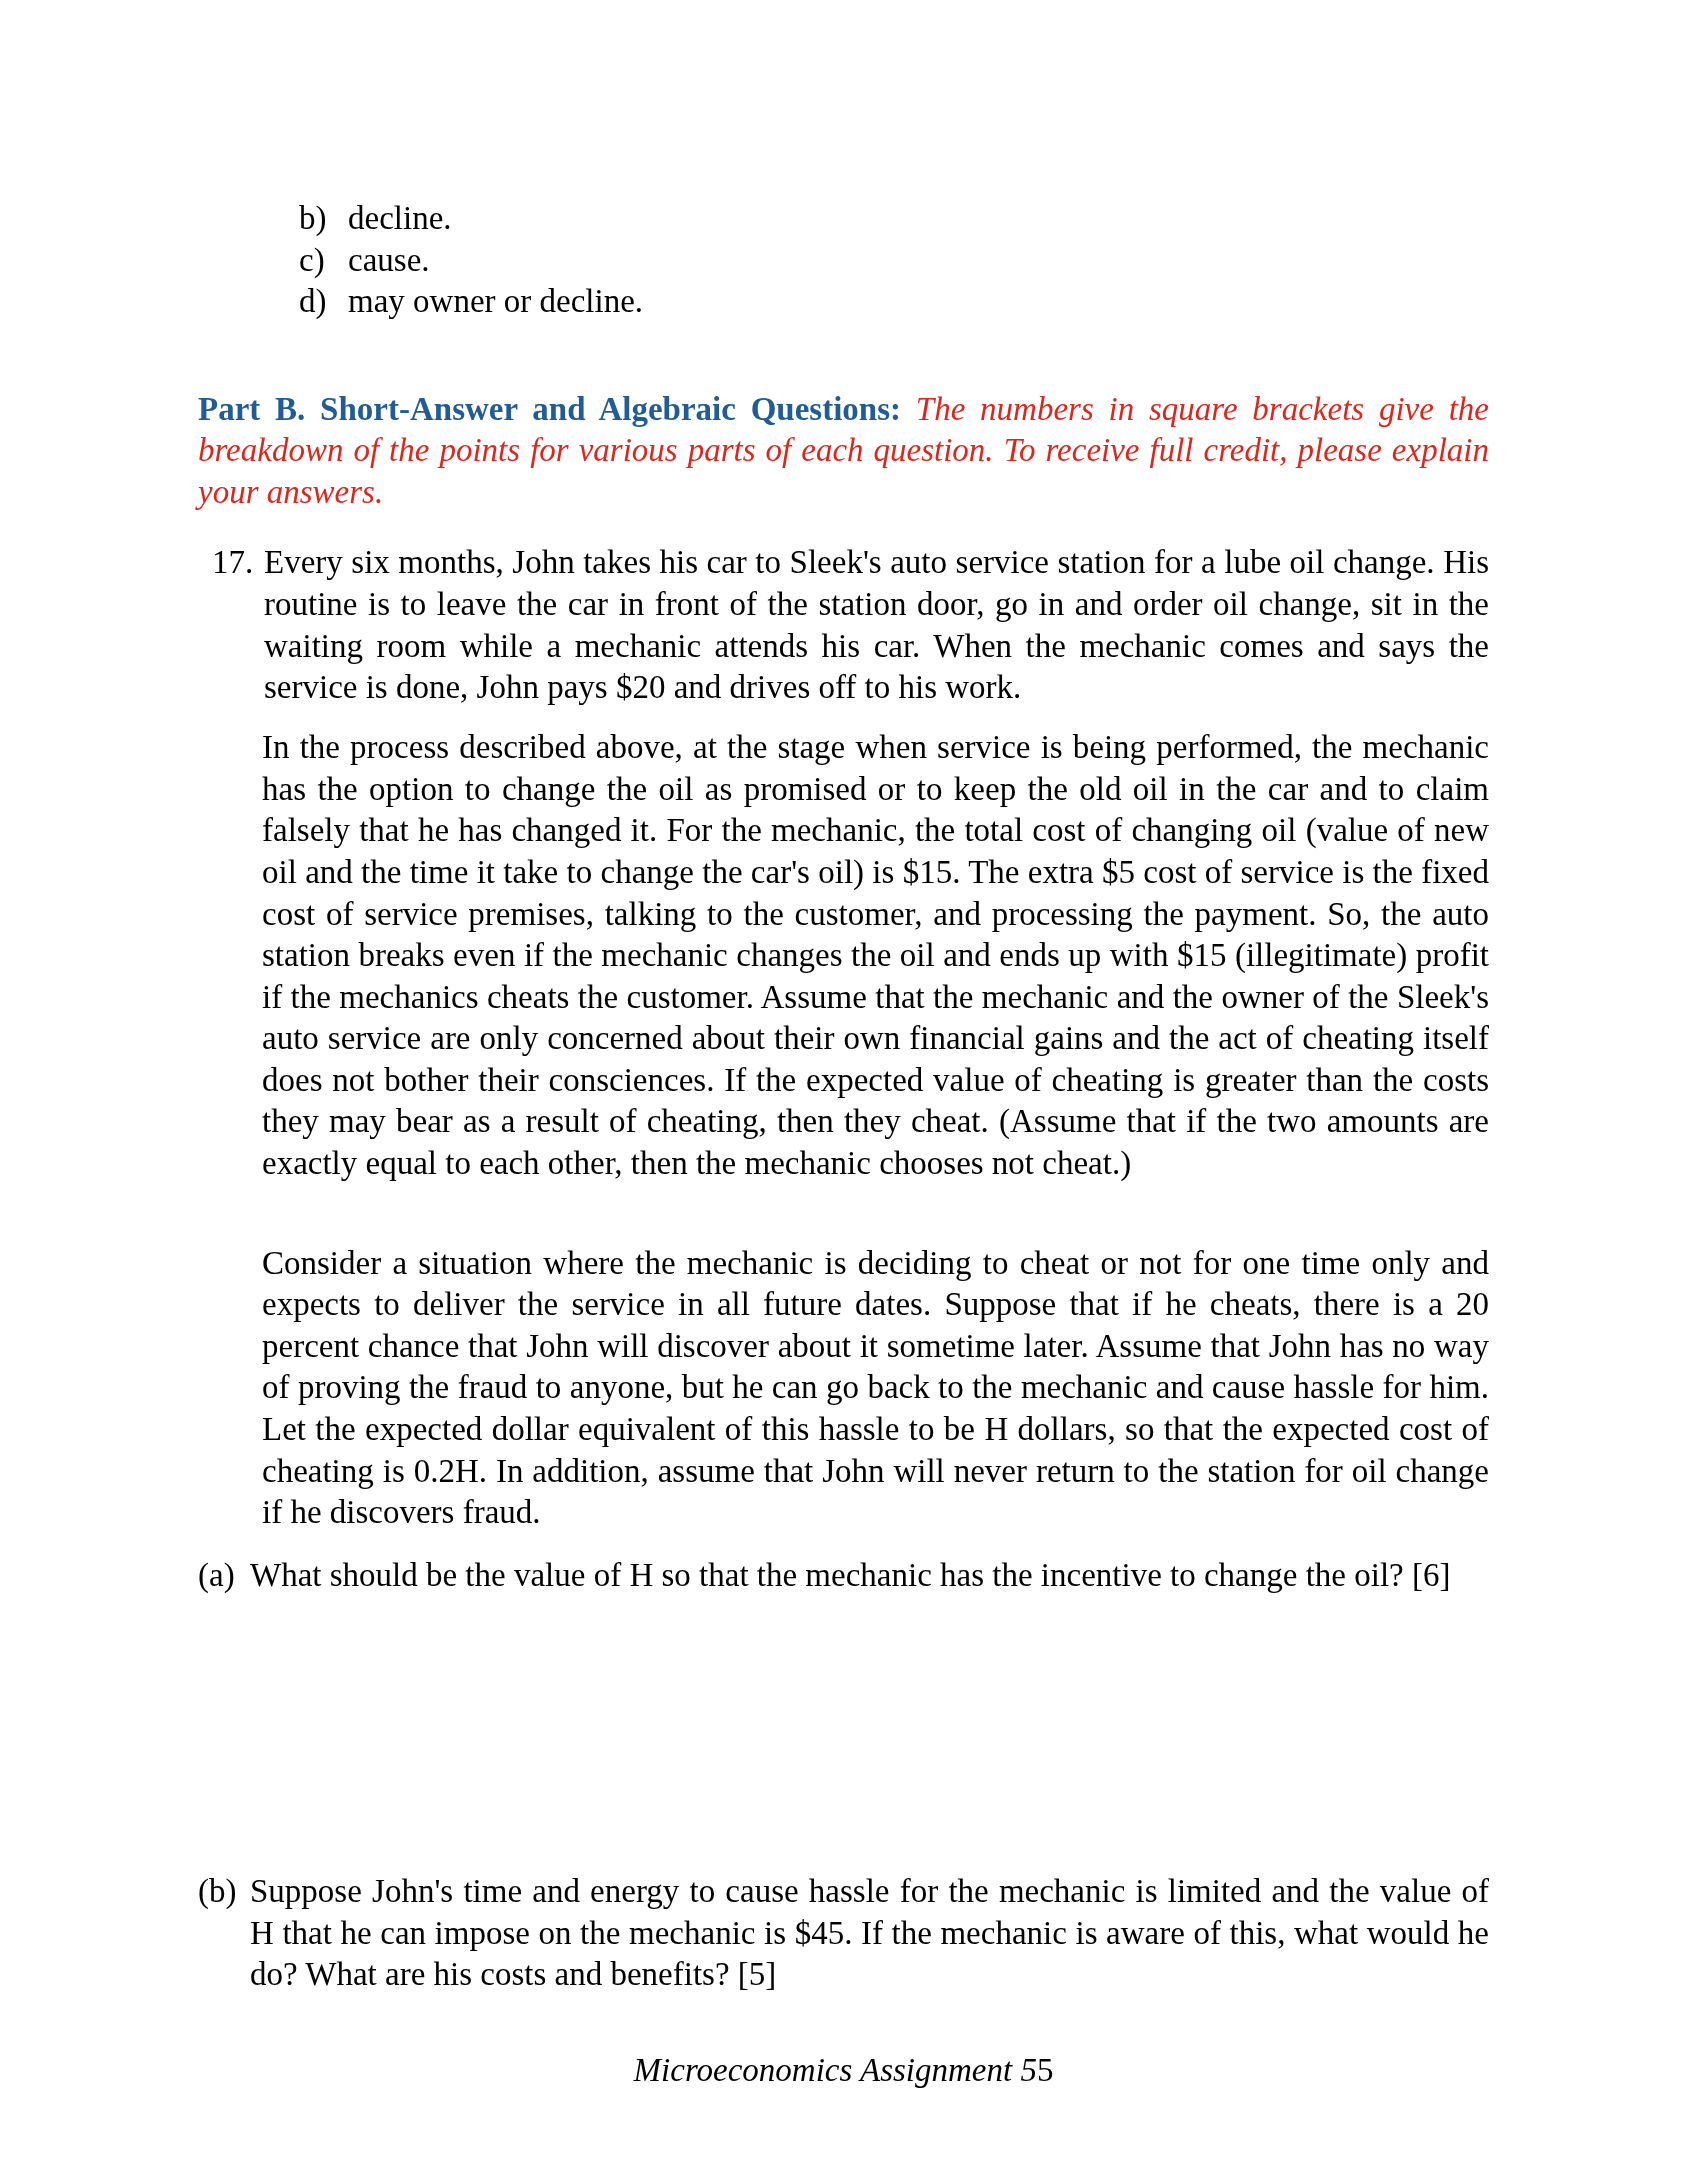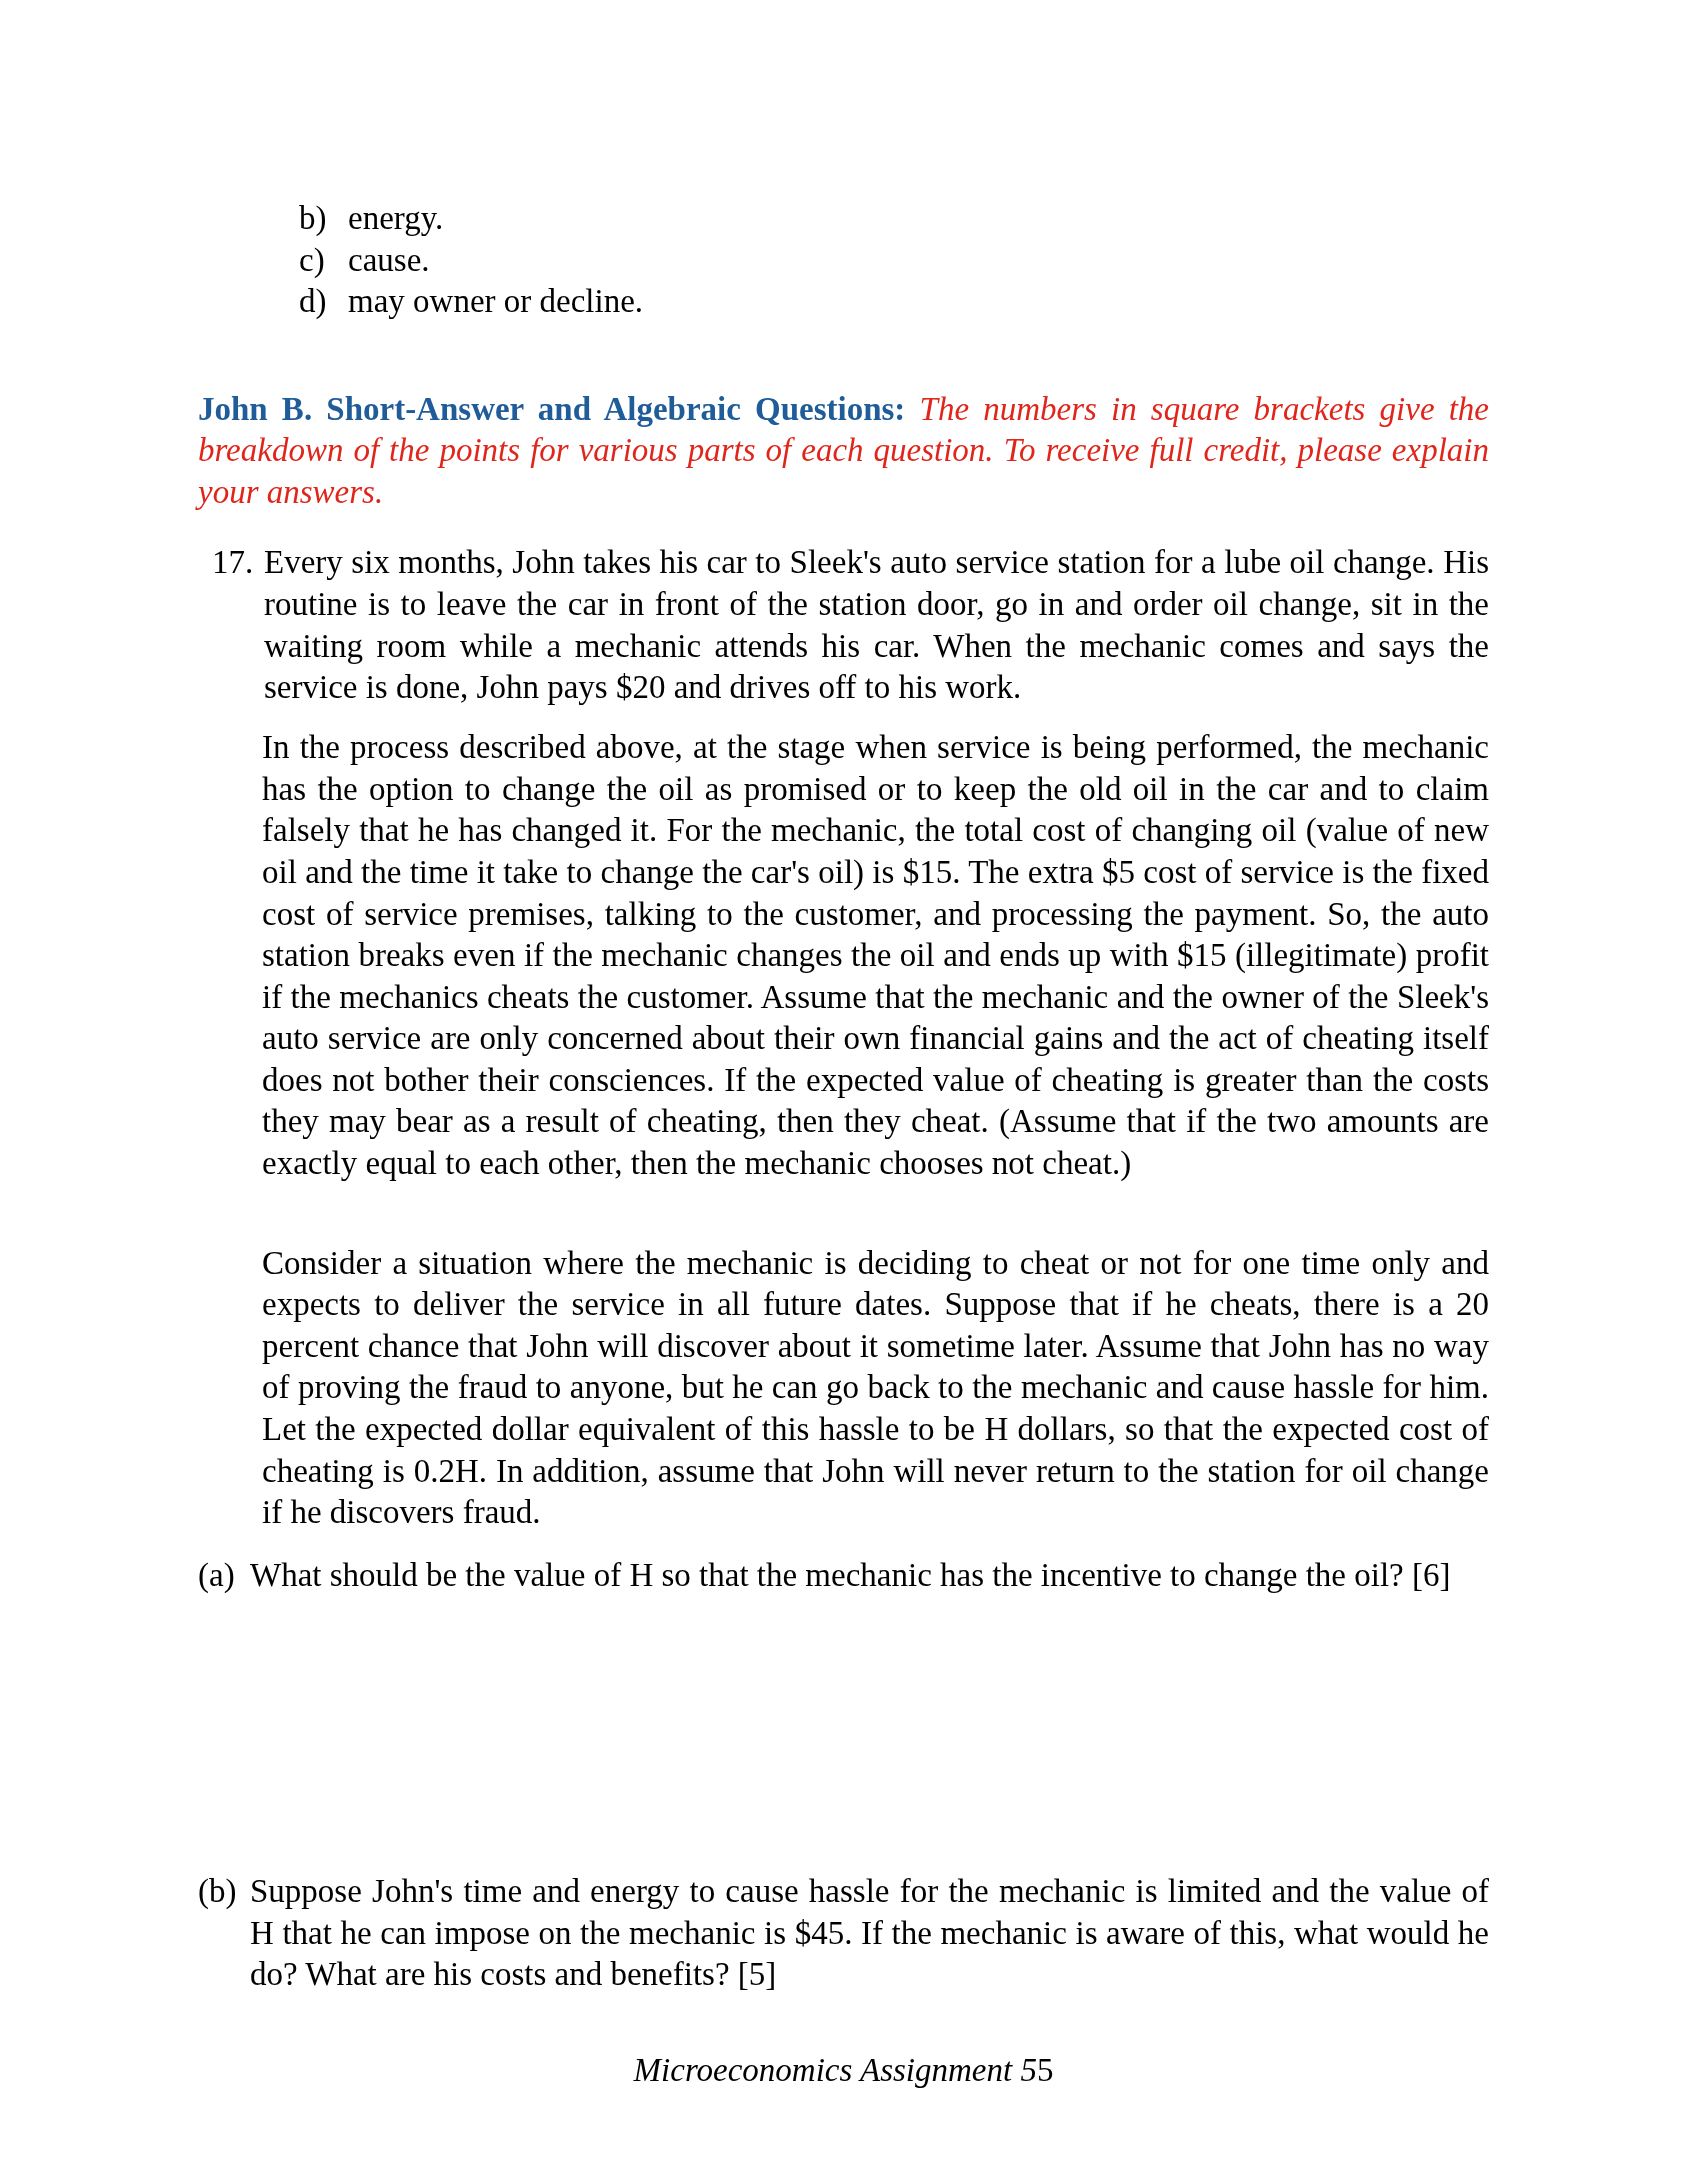--- a/index.html
+++ b/index.html
@@ -98,34 +98,34 @@
 </style>
 </head>
 <body>
 
 <div class="page">
   <div class="content">
 
     <div class="options">
       <div class="option">
         <span class="option-letter">b)</span>
-        <span class="option-text">energy.</span>
+        <span class="option-text">decline.</span>
       </div>
       <div class="option">
         <span class="option-letter">c)</span>
         <span class="option-text">cause.</span>
       </div>
       <div class="option">
         <span class="option-letter">d)</span>
         <span class="option-text">may owner or decline.</span>
       </div>
     </div>
 
     <div class="section-heading">
-      <span class="heading-bold">John B. Short-Answer and Algebraic Questions:</span>
+      <span class="heading-bold">Part B. Short-Answer and Algebraic Questions:</span>
       <span class="heading-note">The numbers in square brackets give the breakdown of the points for various parts of each question. To receive full credit, please explain your answers.</span>
     </div>
 
     <div class="q17">
       <div class="q-row">
         <span class="q-num">17.</span>
         <div class="q-text">Every six months, John takes his car to Sleek's auto service station for a lube oil change. His routine is to leave the car in front of the station door, go in and order oil change, sit in the waiting room while a mechanic attends his car. When the mechanic comes and says the service is done, John pays $20 and drives off to his work.</div>
       </div>
       <div class="q-para">In the process described above, at the stage when service is being performed, the mechanic has the option to change the oil as promised or to keep the old oil in the car and to claim falsely that he has changed it. For the mechanic, the total cost of changing oil (value of new oil and the time it take to change the car's oil) is $15. The extra $5 cost of service is the fixed cost of service premises, talking to the customer, and processing the payment. So, the auto station breaks even if the mechanic changes the oil and ends up with $15 (illegitimate) profit if the mechanics cheats the customer. Assume that the mechanic and the owner of the Sleek's auto service are only concerned about their own financial gains and the act of cheating itself does not bother their consciences. If the expected value of cheating is greater than the costs they may bear as a result of cheating, then they cheat. (Assume that if the two amounts are exactly equal to each other, then the mechanic chooses not cheat.)</div>
       <div class="q-para spaced">Consider a situation where the mechanic is deciding to cheat or not for one time only and expects to deliver the service in all future dates. Suppose that if he cheats, there is a 20 percent chance that John will discover about it sometime later. Assume that John has no way of proving the fraud to anyone, but he can go back to the mechanic and cause hassle for him. Let the expected dollar equivalent of this hassle to be H dollars, so that the expected cost of cheating is 0.2H. In addition, assume that John will never return to the station for oil change if he discovers fraud.</div>

